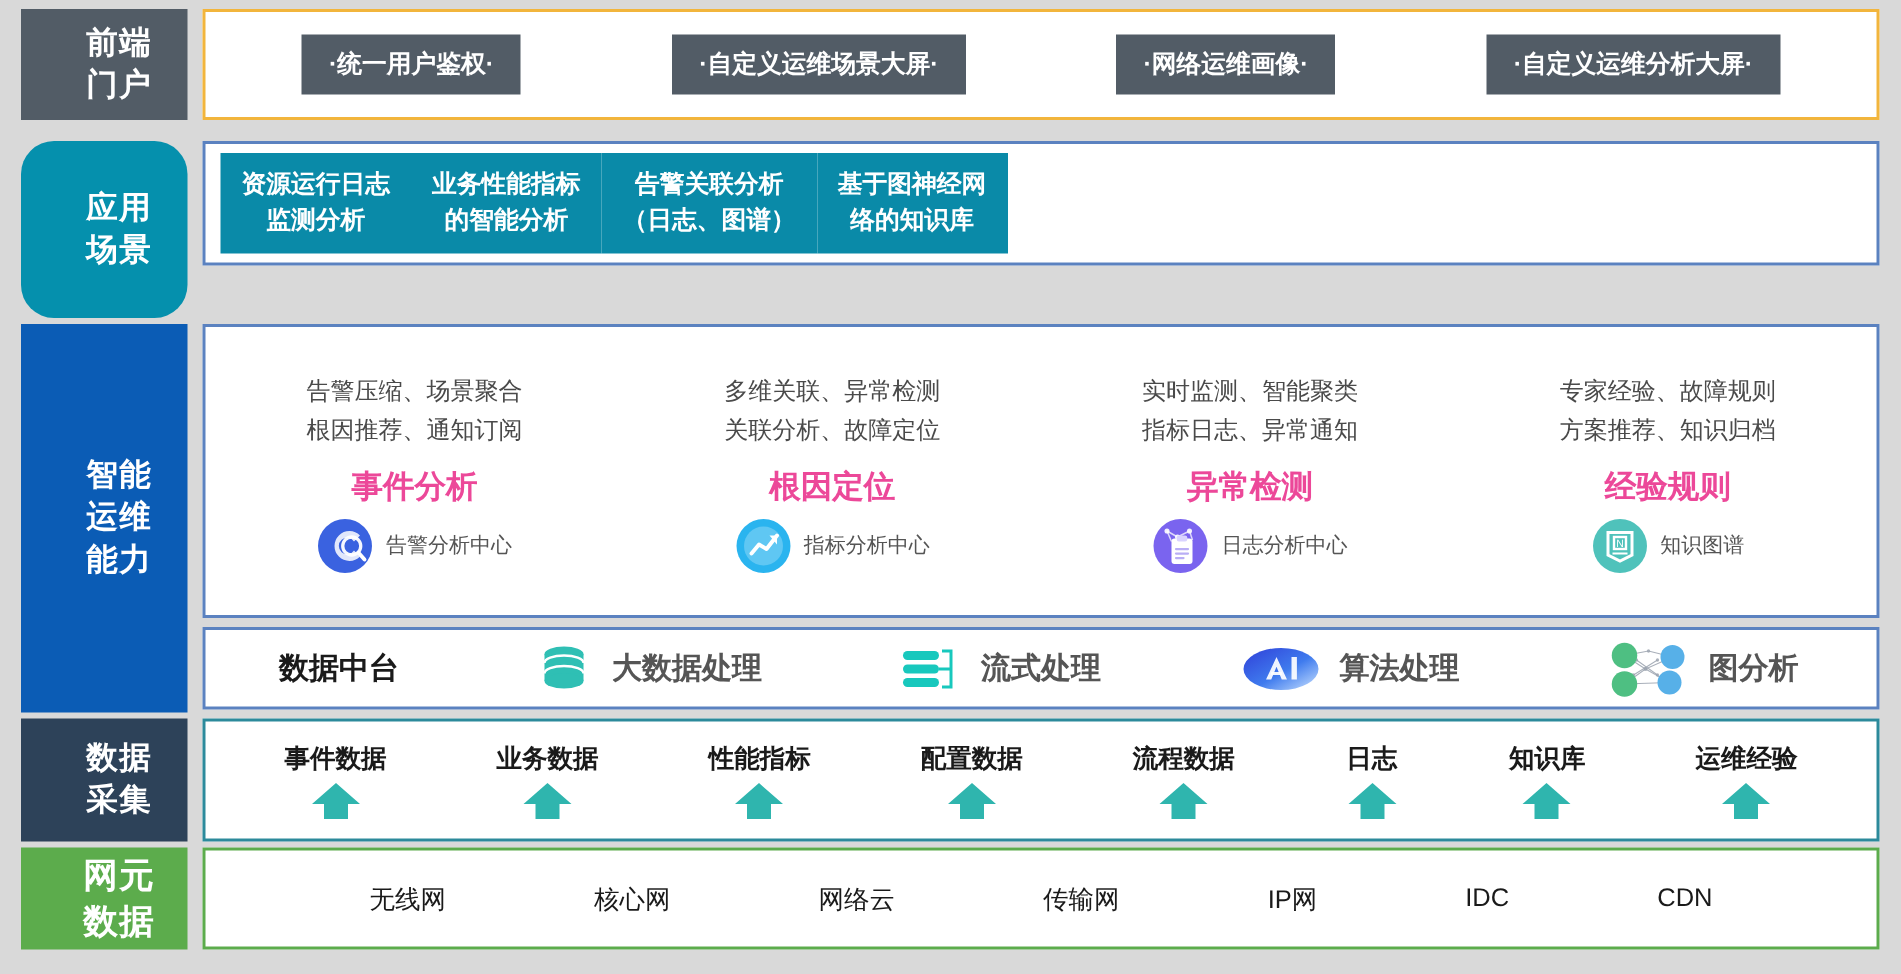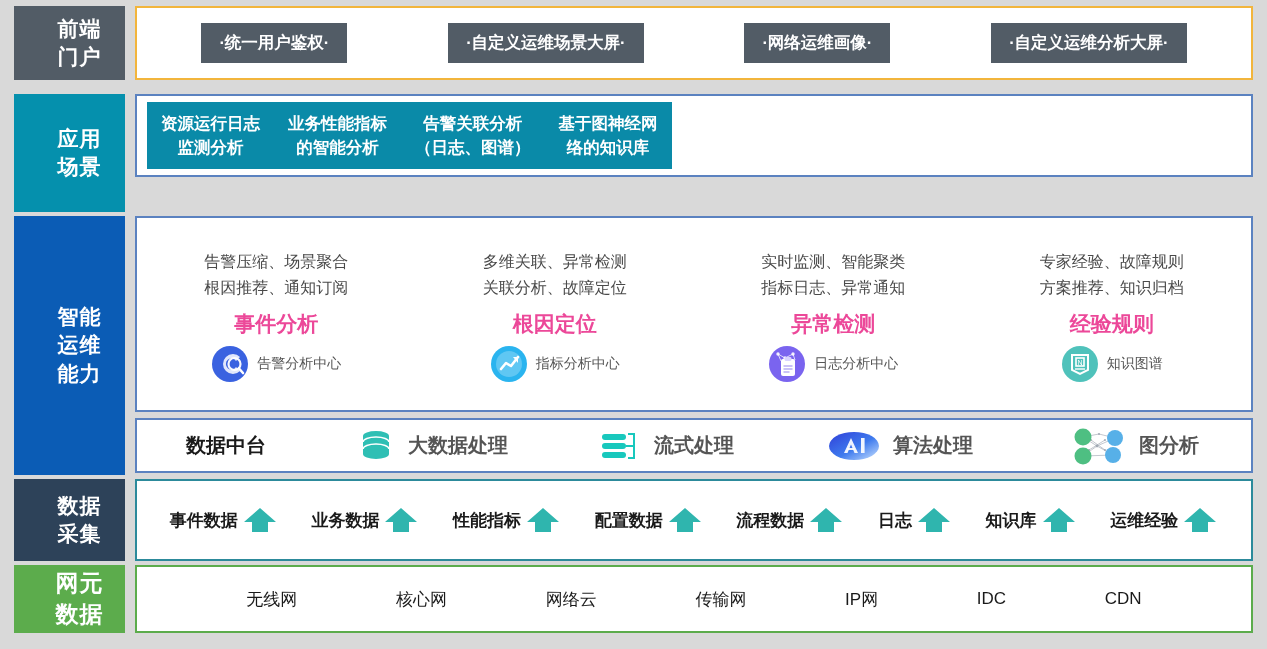--- a/index.html
+++ b/index.html
@@ -32,21 +32,21 @@
   #row-portal .side-label { width: 111px; height: 74px; background: #525c66; font-size: 21px; }
   #row-portal .panel { height: 74px; border: 2px solid #f2b53c; margin-left: 10px;
                        justify-content: space-around; padding: 0 14px; }
   .portal-chip {
     background: #525c66; color: #ffffff; font-weight: bold;
     font-size: 16.5px; padding: 9px 18px; white-space: nowrap;
   }
 
   
   #row-app { left: 14px; top: 94px; width: 1239px; height: 118px; }
-  #row-app .side-label { width: 111px; height: 118px; background: #0590ad; font-size: 21px; }
+  #row-app .side-label { width: 111px; height: 118px; background: #0590ad; font-size: 21px; border-radius: 22px; }
   #row-app .panel { height: 83px; border: 2px solid #5b82c0; margin-left: 10px;
                     justify-content: flex-start; padding: 0 10px; }
   .app-chip {
     background: #0a8aa8; color: #ffffff; font-weight: bold; font-size: 16.5px;
     line-height: 1.45; text-align: center; padding: 10px 14px; white-space: nowrap;
   }
 
   
   #row-aiops { left: 14px; top: 216px; width: 1239px; height: 259px; }
   #row-aiops .side-label { width: 111px; height: 259px; background: #0b5cb5; font-size: 21px; }
@@ -67,21 +67,21 @@
   .dm-title { font-size: 20px; font-weight: bold; color: #1a1a1a;
               width: 178px; text-align: center; flex: 0 0 auto; }
   .dm-item { flex: 1 1 0; display: flex; align-items: center; justify-content: center; gap: 12px; }
   .dm-label { font-size: 20px; font-weight: bold; color: #555555; white-space: nowrap; }
 
   
   #row-collect { left: 14px; top: 479px; width: 1239px; height: 82px; }
   #row-collect .side-label { width: 111px; height: 82px; background: #2d4259; font-size: 21px; }
   #row-collect .panel { height: 82px; border: 2px solid #2c8a9b; margin-left: 10px;
                         justify-content: space-around; padding: 0 16px; }
-  .collect-col { display: flex; flex-direction: row; align-items: center; gap: 4px; }
+  .collect-col { display: flex; flex-direction: column; align-items: center; gap: 4px; }
   .collect-label { font-size: 17px; font-weight: bold; color: #1a1a1a; white-space: nowrap; }
 
   
   #row-ne { left: 14px; top: 565px; width: 1239px; height: 68px; }
   #row-ne .side-label { width: 111px; height: 68px; background: #5cac4c; font-size: 23px; }
   #row-ne .panel { height: 68px; border: 2px solid #5cac4c; margin-left: 10px;
                    justify-content: space-around; padding: 0 60px; }
   .ne-label { font-size: 17px; color: #1a1a1a; white-space: nowrap; }
 
   svg { display: block; }

